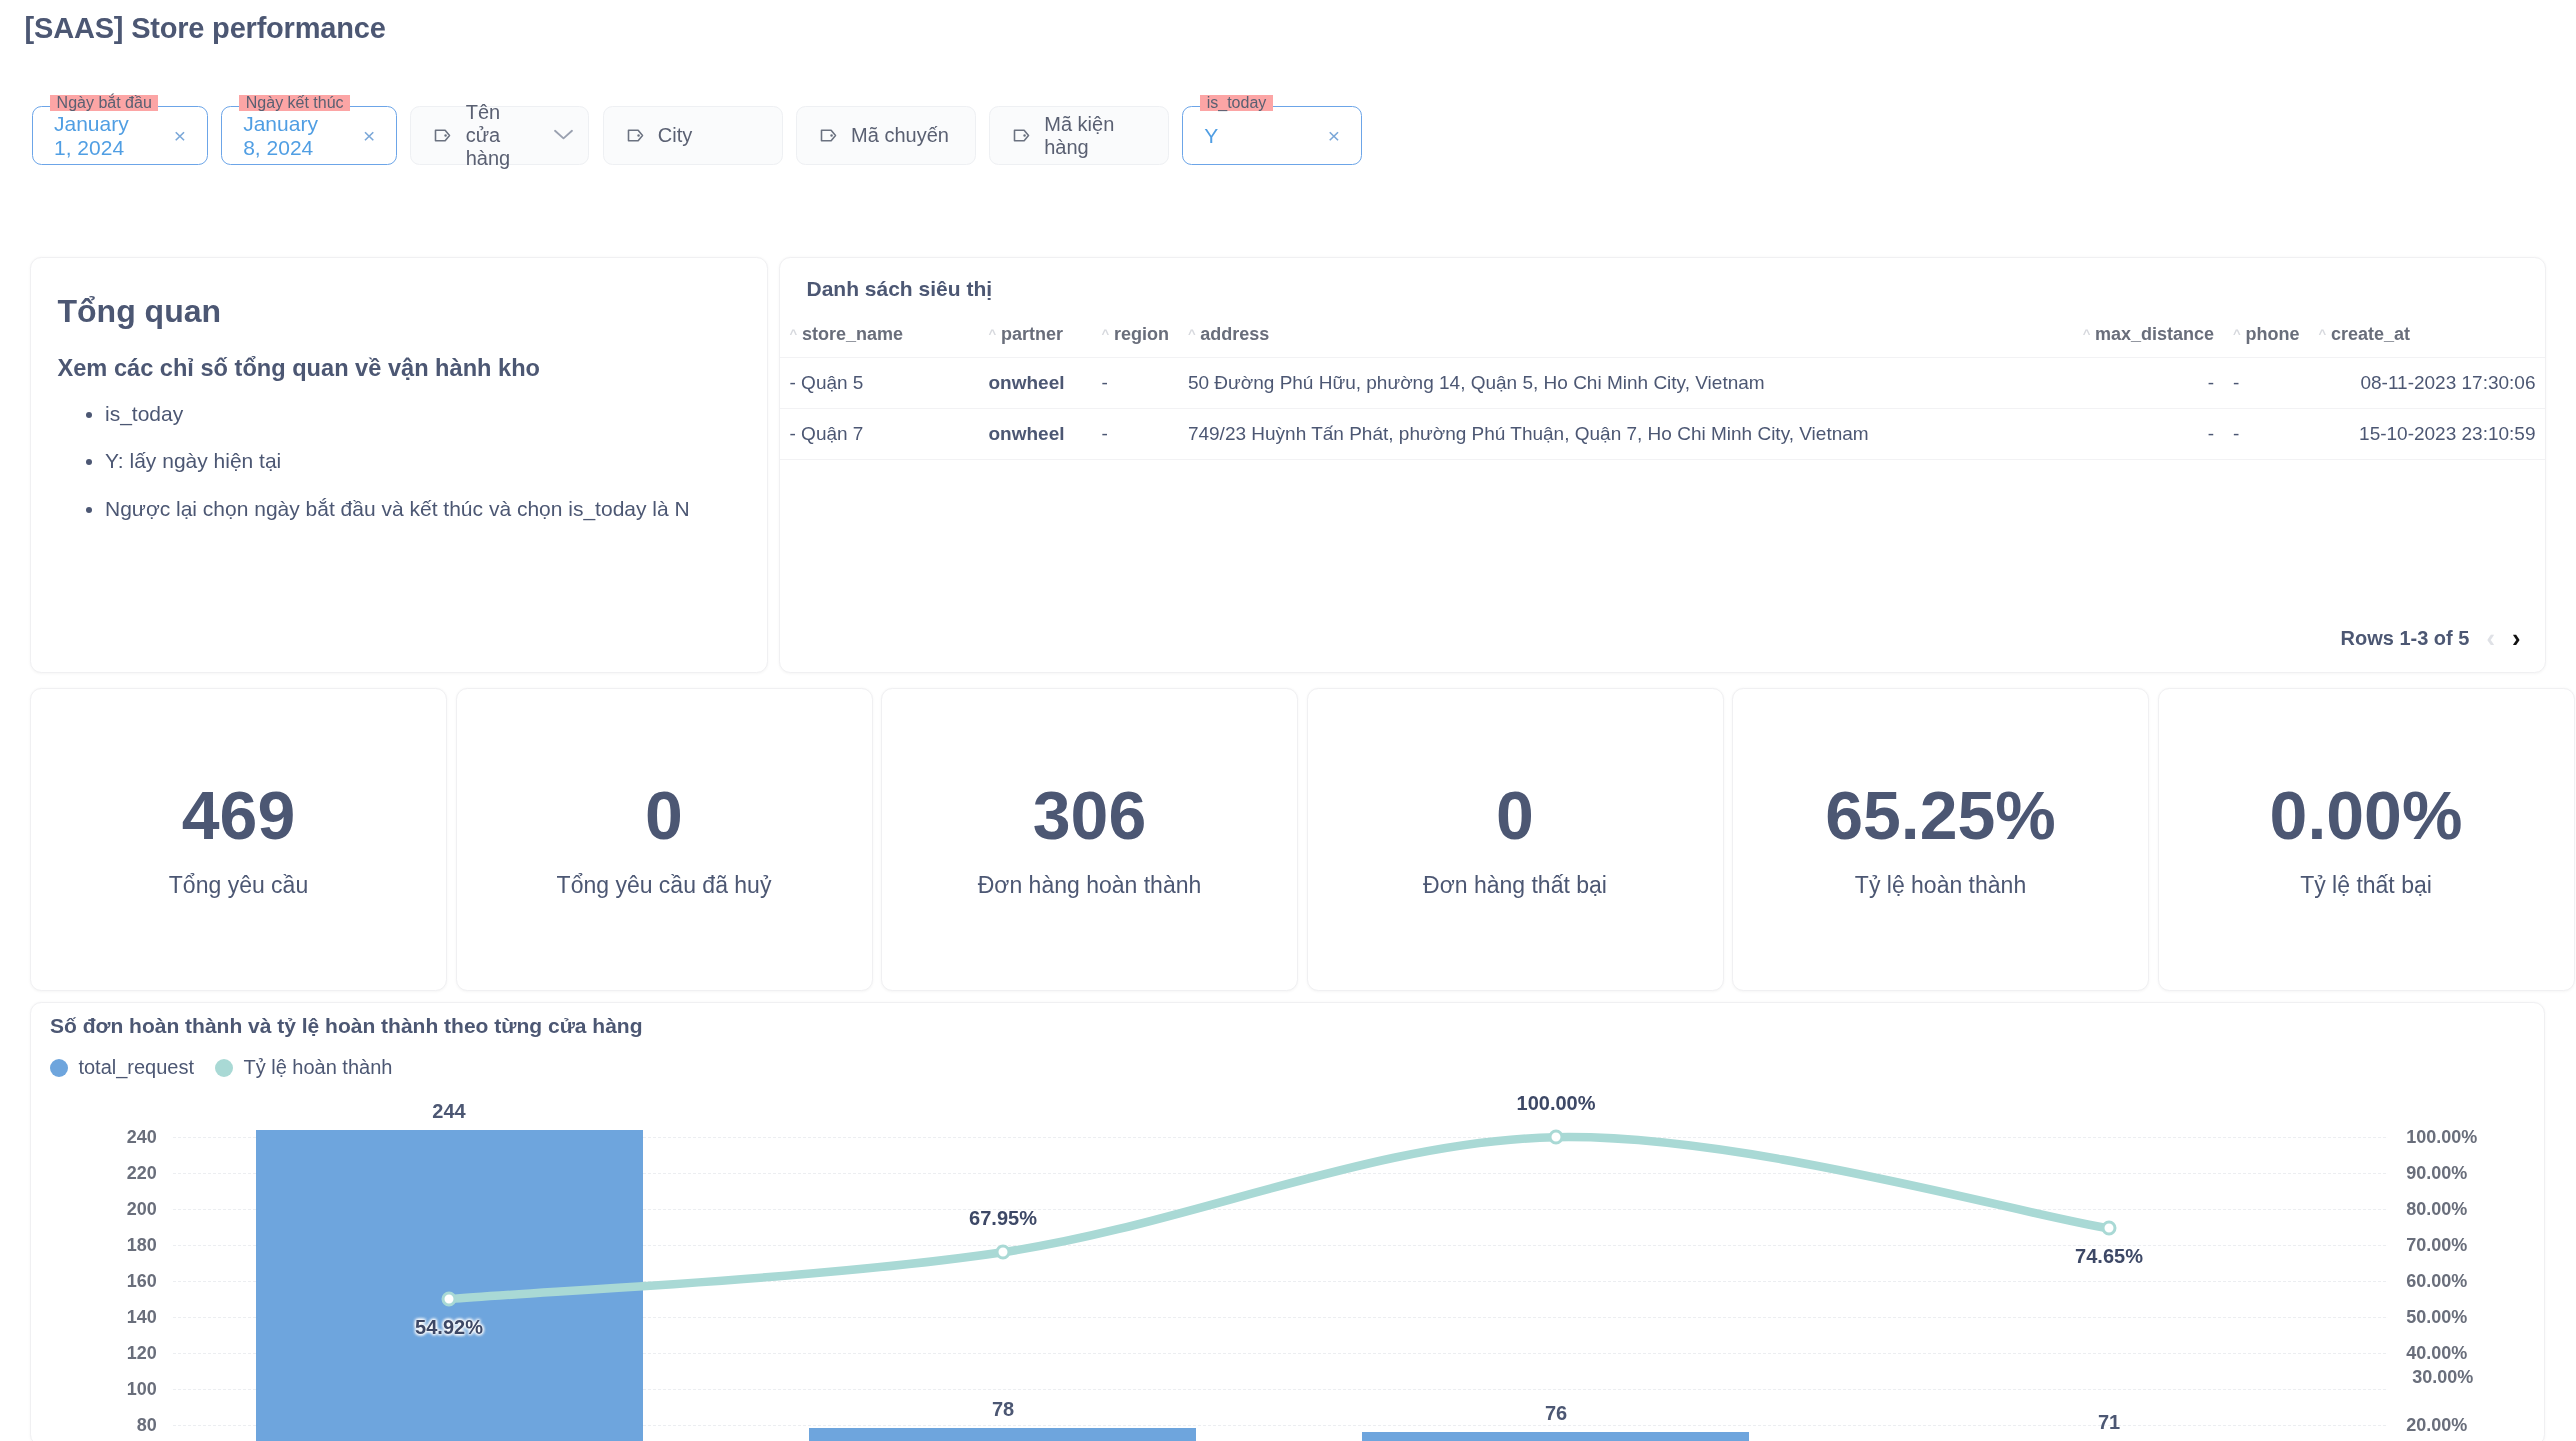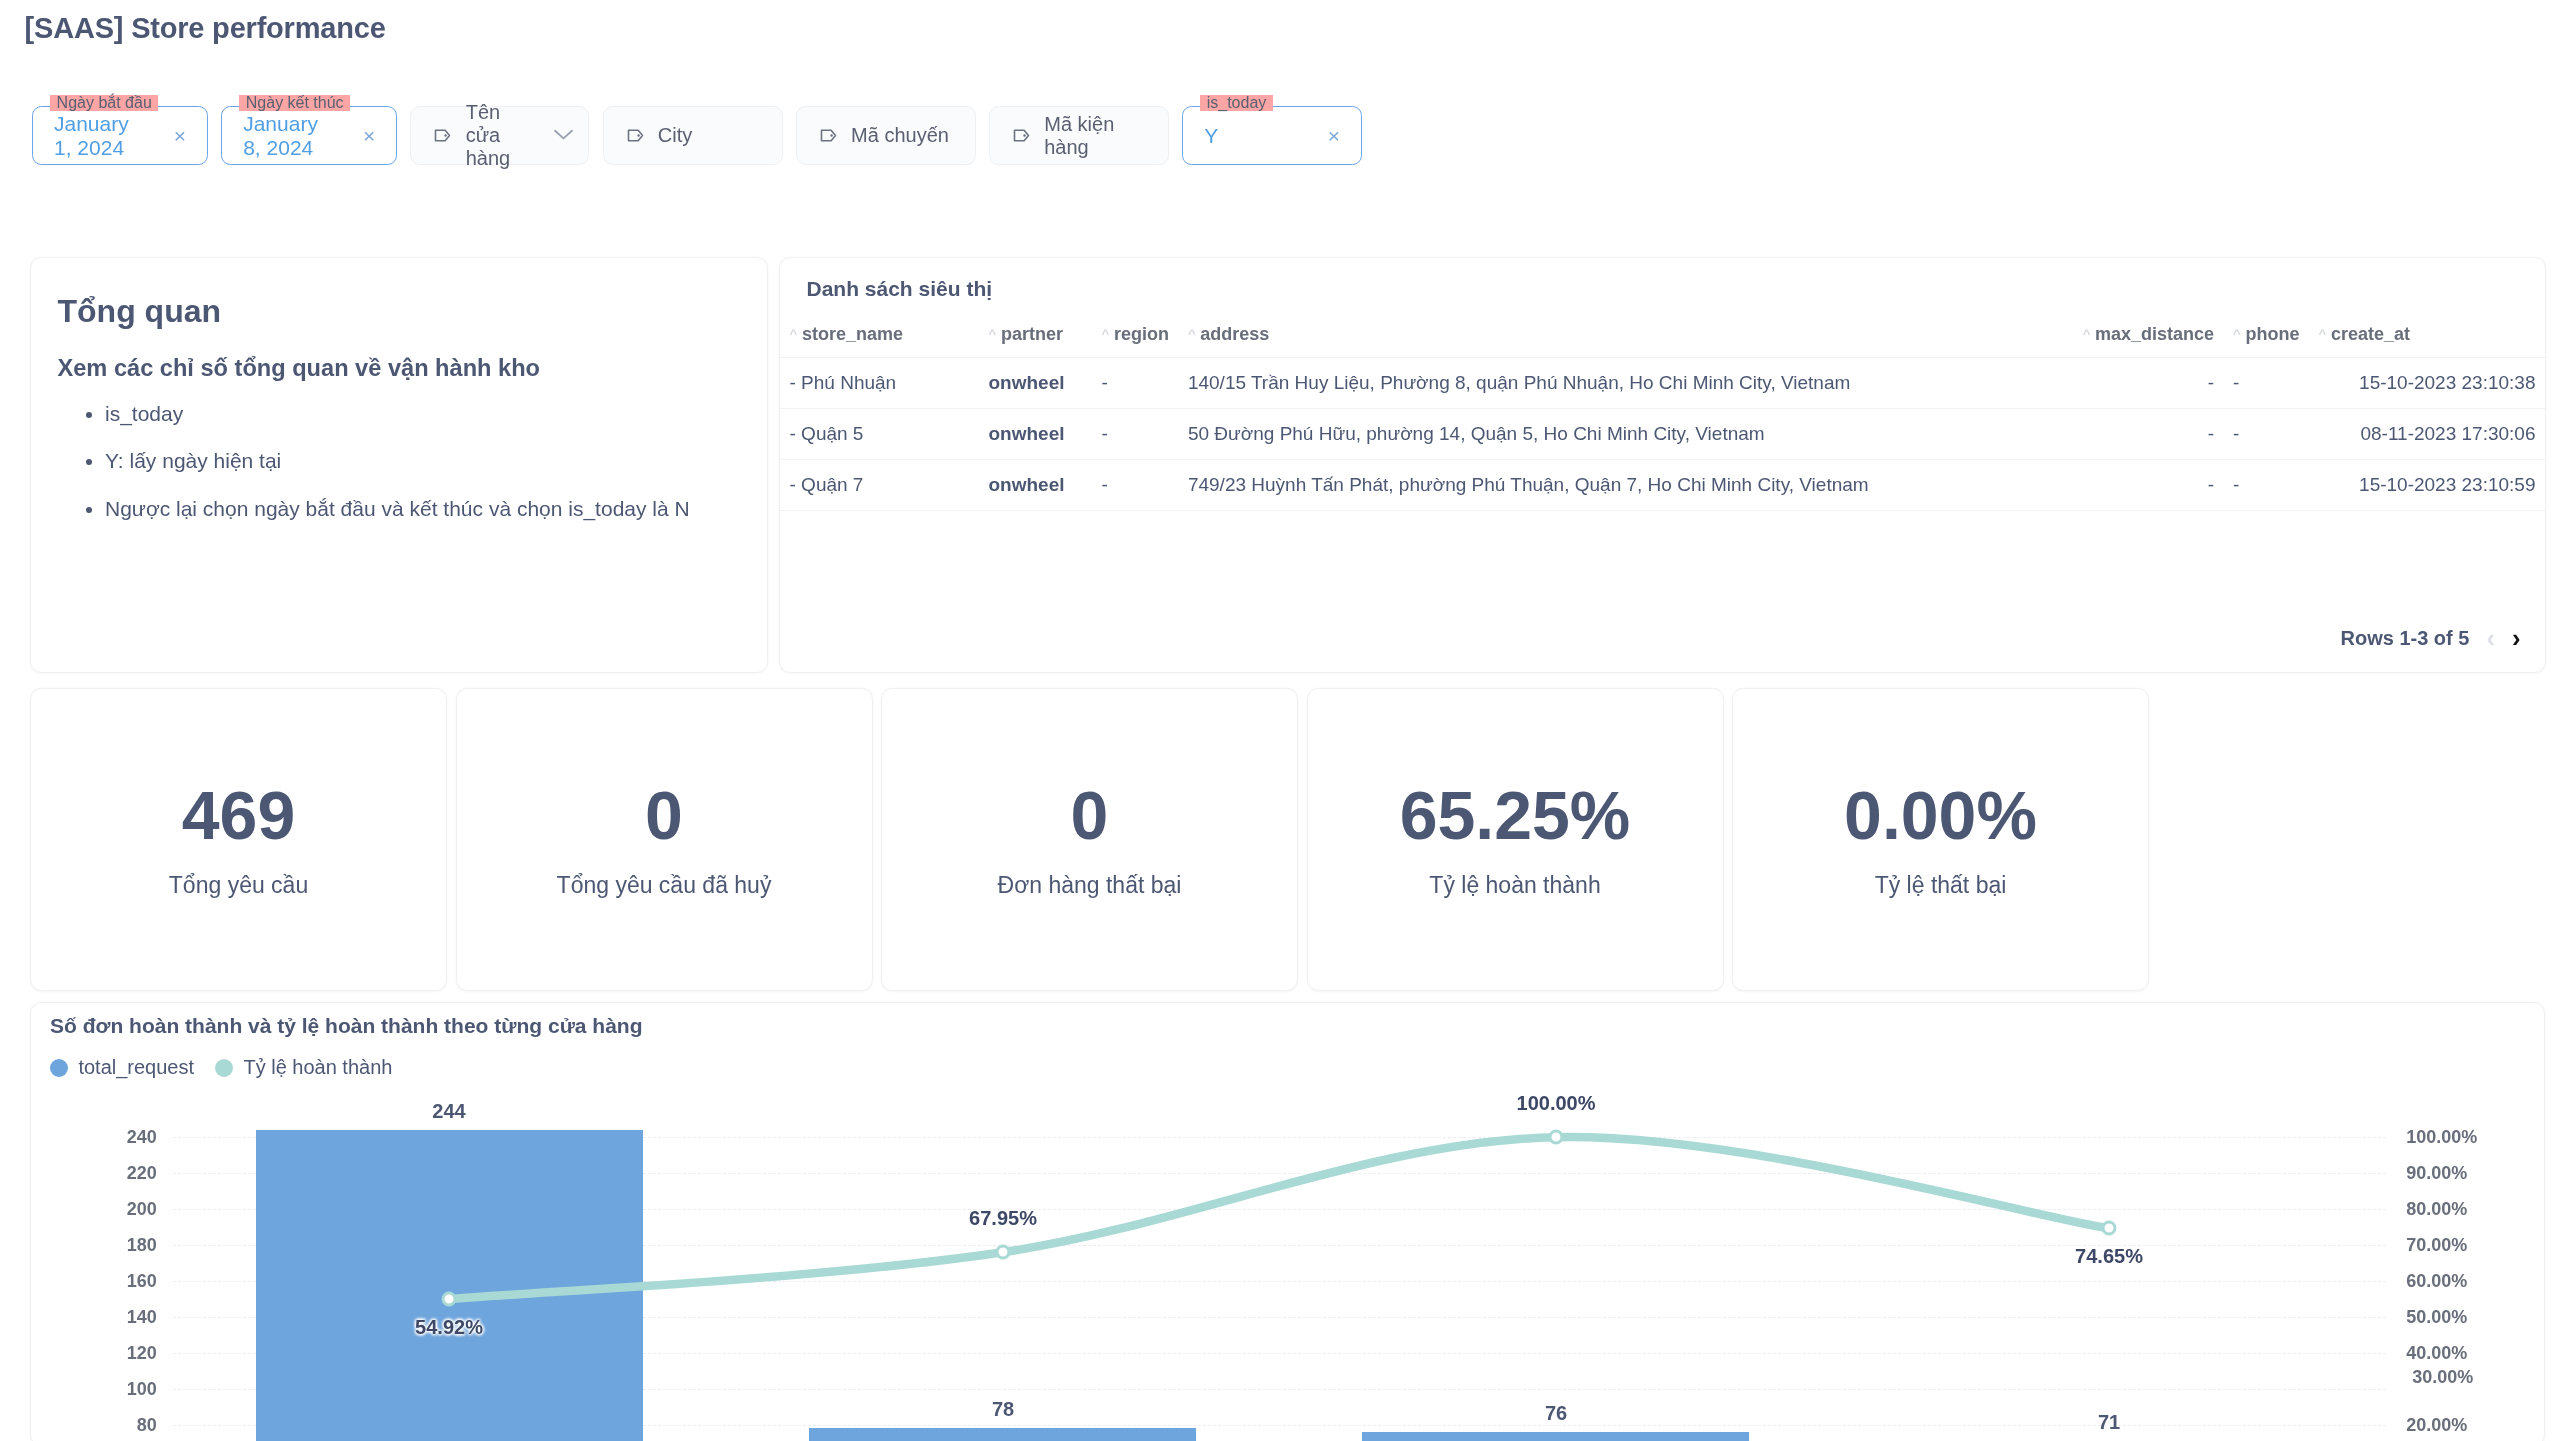--- a/index.html
+++ b/index.html
@@ -213,29 +213,20 @@
           <th class="h-store"><span class="sort-caret">^</span><span>store_name</span></th>
           <th class="h-partner"><span class="sort-caret">^</span><span>partner</span></th>
           <th class="h-region"><span class="sort-caret">^</span><span>region</span></th>
           <th class="h-address"><span class="sort-caret">^</span><span>address</span></th>
           <th class="h-maxd"><span class="sort-caret">^</span><span>max_distance</span></th>
           <th class="h-phone"><span class="sort-caret">^</span><span>phone</span></th>
           <th class="h-created"><span class="sort-caret">^</span><span>create_at</span></th>
         </tr>
       </thead>
       <tbody>
-        <tr>
-          <td class="c-store">- Phú Nhuận</td>
-          <td class="c-partner">onwheel</td>
-          <td class="c-region">-</td>
-          <td class="c-address">140/15 Trần Huy Liệu, Phường 8, quận Phú Nhuận, Ho Chi Minh City, Vietnam</td>
-          <td class="c-maxd">-</td>
-          <td class="c-phone">-</td>
-          <td class="c-created">15-10-2023 23:10:38</td>
-        </tr>
         <tr>
           <td class="c-store">- Quận 5</td>
           <td class="c-partner">onwheel</td>
           <td class="c-region">-</td>
           <td class="c-address">50 Đường Phú Hữu, phường 14, Quận 5, Ho Chi Minh City, Vietnam</td>
           <td class="c-maxd">-</td>
           <td class="c-phone">-</td>
           <td class="c-created">08-11-2023 17:30:06</td>
         </tr>
         <tr>
@@ -259,20 +250,24 @@
   <div class="kpi-row">
     <div class="kpi">
       <div class="kpi-value">469</div>
       <div class="kpi-label">Tổng yêu cầu</div>
     </div>
     <div class="kpi">
       <div class="kpi-value">0</div>
       <div class="kpi-label">Tổng yêu cầu đã huỷ</div>
     </div>
     <div class="kpi">
+      <div class="kpi-value">306</div>
+      <div class="kpi-label">Đơn hàng hoàn thành</div>
+    </div>
+    <div class="kpi">
       <div class="kpi-value">0</div>
       <div class="kpi-label">Đơn hàng thất bại</div>
     </div>
     <div class="kpi">
       <div class="kpi-value">65.25%</div>
       <div class="kpi-label">Tỷ lệ hoàn thành</div>
     </div>
     <div class="kpi">
       <div class="kpi-value">0.00%</div>
       <div class="kpi-label">Tỷ lệ thất bại</div>

